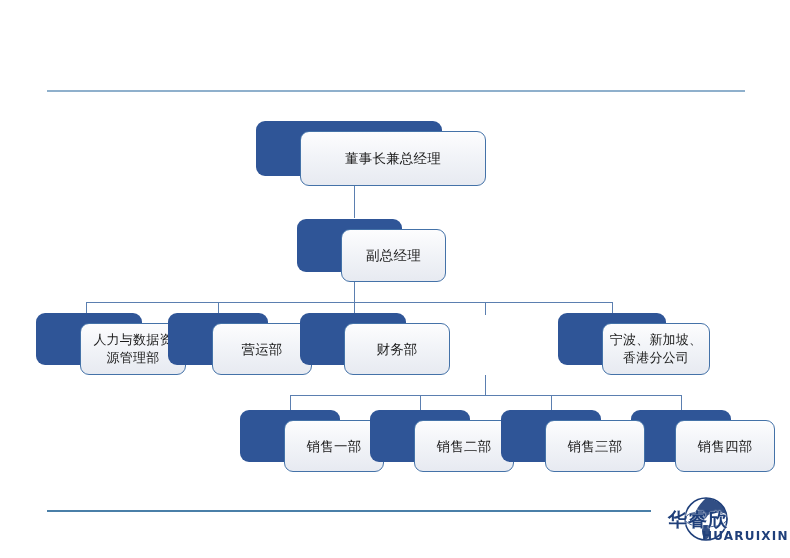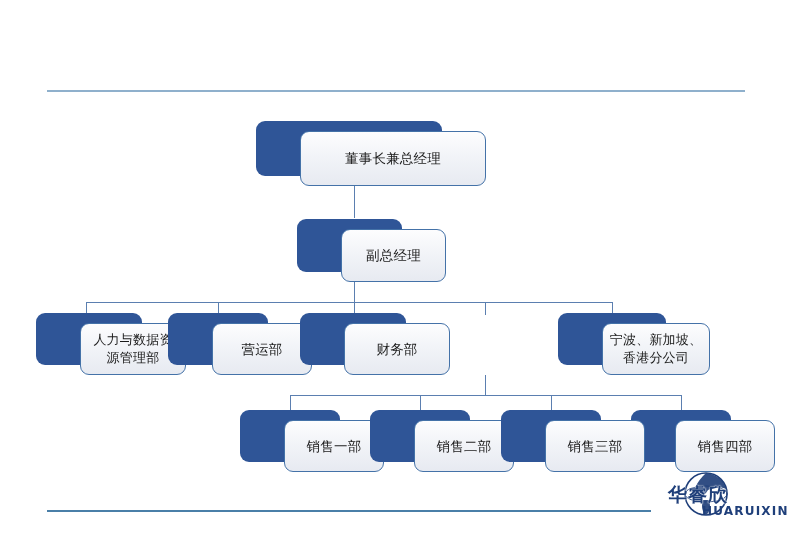--- a/index.html
+++ b/index.html
@@ -102,21 +102,21 @@
     line-height: 1.35;
     white-space: pre-line;
     letter-spacing: 0.2px;
   }
   .node.two-line .card .label { font-size: 13px; }
 
   
   .logo {
     position: absolute;
     left: 660px;
-    top: 470px;
+    top: 495px;
     width: 112px;
     height: 54px;
   }
   .logo .globe {
     position: absolute;
     left: 22px;
     top: 0px;
     width: 48px;
     height: 48px;
   }

